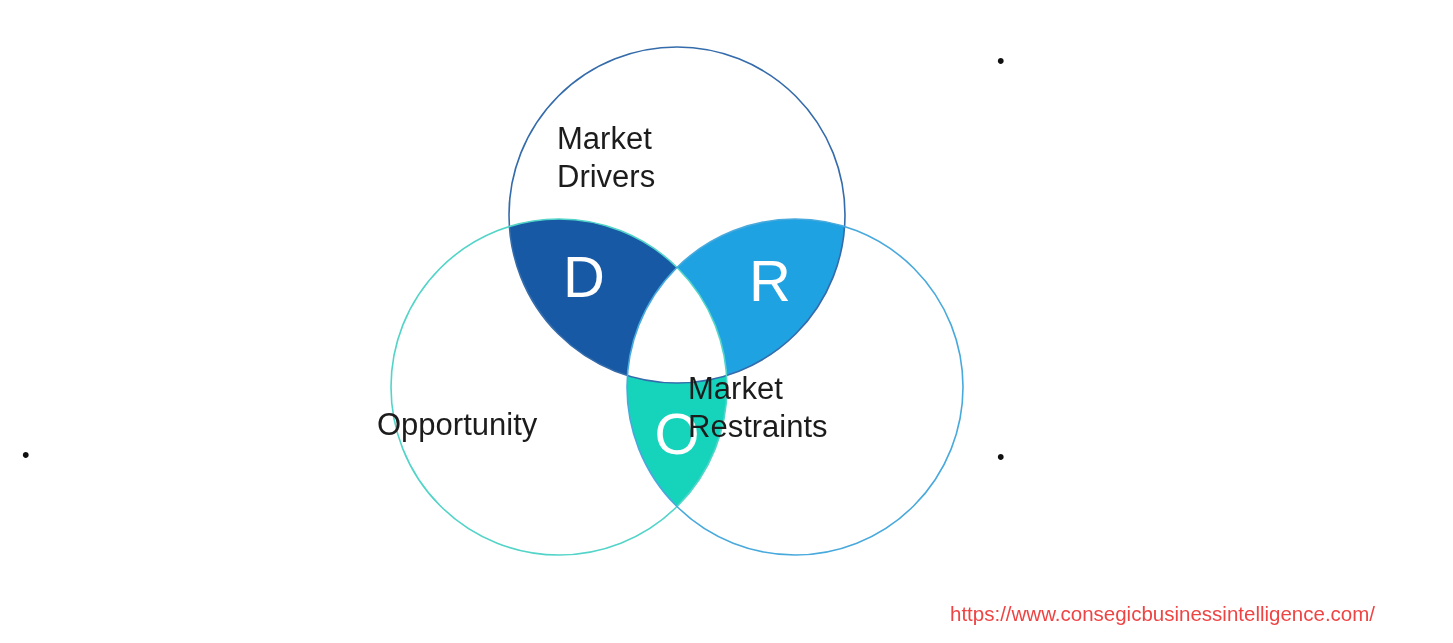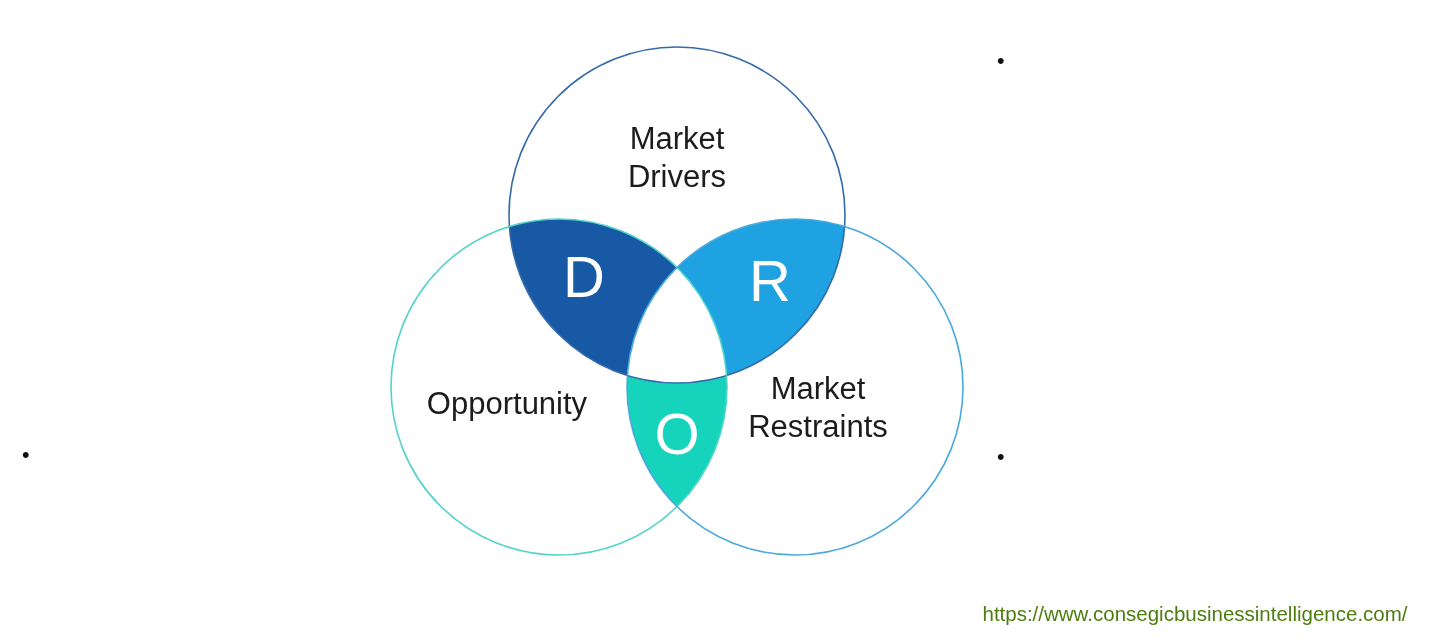--- a/index.html
+++ b/index.html
@@ -4,36 +4,36 @@
 <style>
   * { margin:0; padding:0; box-sizing:border-box; }
   html,body { width:1453px; height:643px; background:#ffffff; overflow:hidden;
               font-family:"Liberation Sans", sans-serif; }
   .canvas { position:relative; width:1453px; height:643px; background:#ffffff; }
 
   svg.venn { position:absolute; left:0; top:0; width:1453px; height:643px; }
   .venn-letter { font-family:"Liberation Sans", sans-serif; font-size:58px;
                  fill:#ffffff; text-anchor:middle; }
 
-  .vlabel { position:absolute; white-space:pre-line; text-align:center;
+  .vlabel { position:absolute; white-space:pre-line; text-align:left;
             font-size:31px; line-height:38px; color:#1c1c1c; }
   .drivers-label    { left:557px; top:120px; width:240px; }
-  .opportunity-label{ left:377px; top:385px; width:260px; }
+  .opportunity-label{ left:377px; top:406px; width:260px; }
   .restraints-label { left:688px; top:370px; width:260px; }
 
   .bullet { position:absolute; display:flex; font-size:21.5px; line-height:27px;
             color:#101010; }
   .bullet .dot { width:19px; flex:none; }
   .bullet .txt { white-space:pre-line; }
   .left-bullet         { left:22px;  top:442px; width:382px; }
   .top-right-bullet    { left:997px; top:48px;  width:446px; }
   .bottom-right-bullet { left:997px; top:444px; width:446px; }
 
-  .url { position:absolute; left:950px; top:601px; width:490px; text-align:center;
-         font-size:20.5px; line-height:26px; color:#4d7c0f; }
+  .url { position:absolute; left:950px; top:601px; width:490px; text-align:left;
+         font-size:20.5px; line-height:26px; color:#ef4444; }
 </style>
 </head>
 <body>
 
 <div class="canvas">
 
   <svg class="venn" viewBox="0 0 1453 643" xmlns="http://www.w3.org/2000/svg">
     <defs>
       <clipPath id="clipTop">
           <circle cx="677" cy="215" r="168"></circle>

